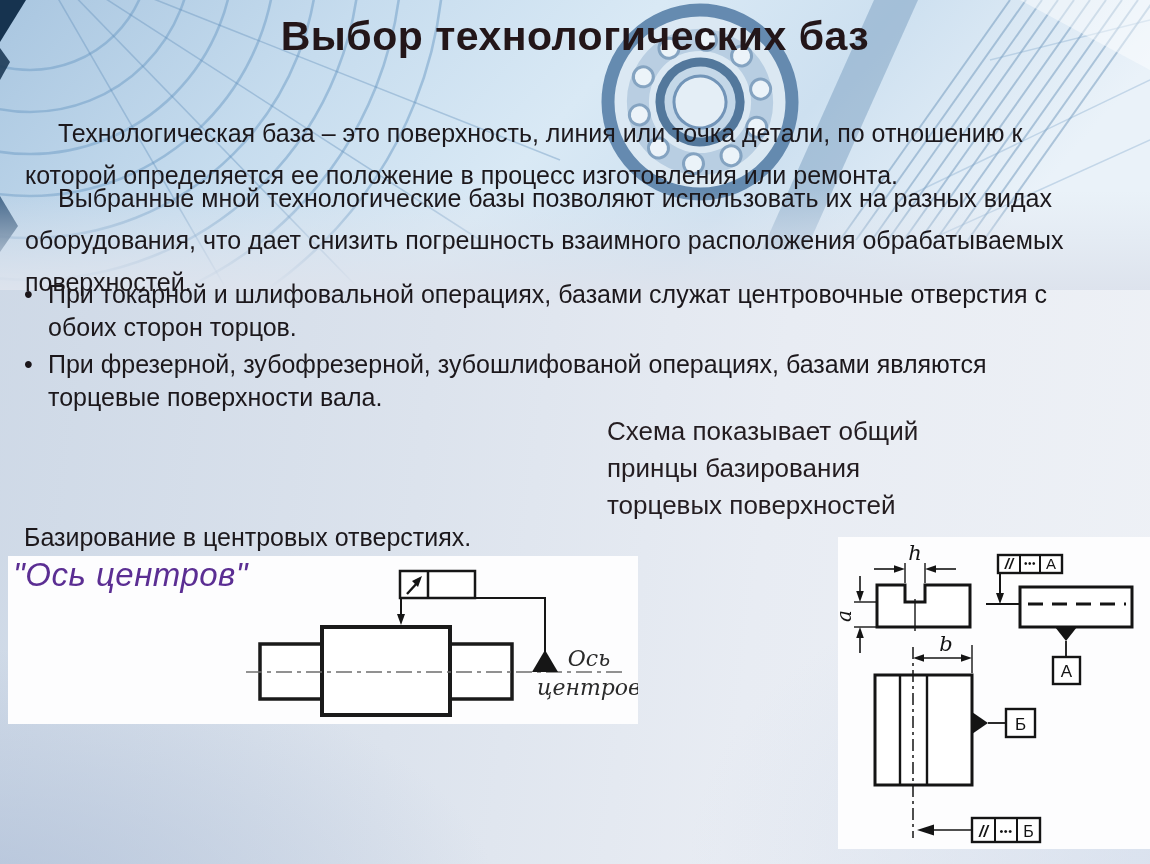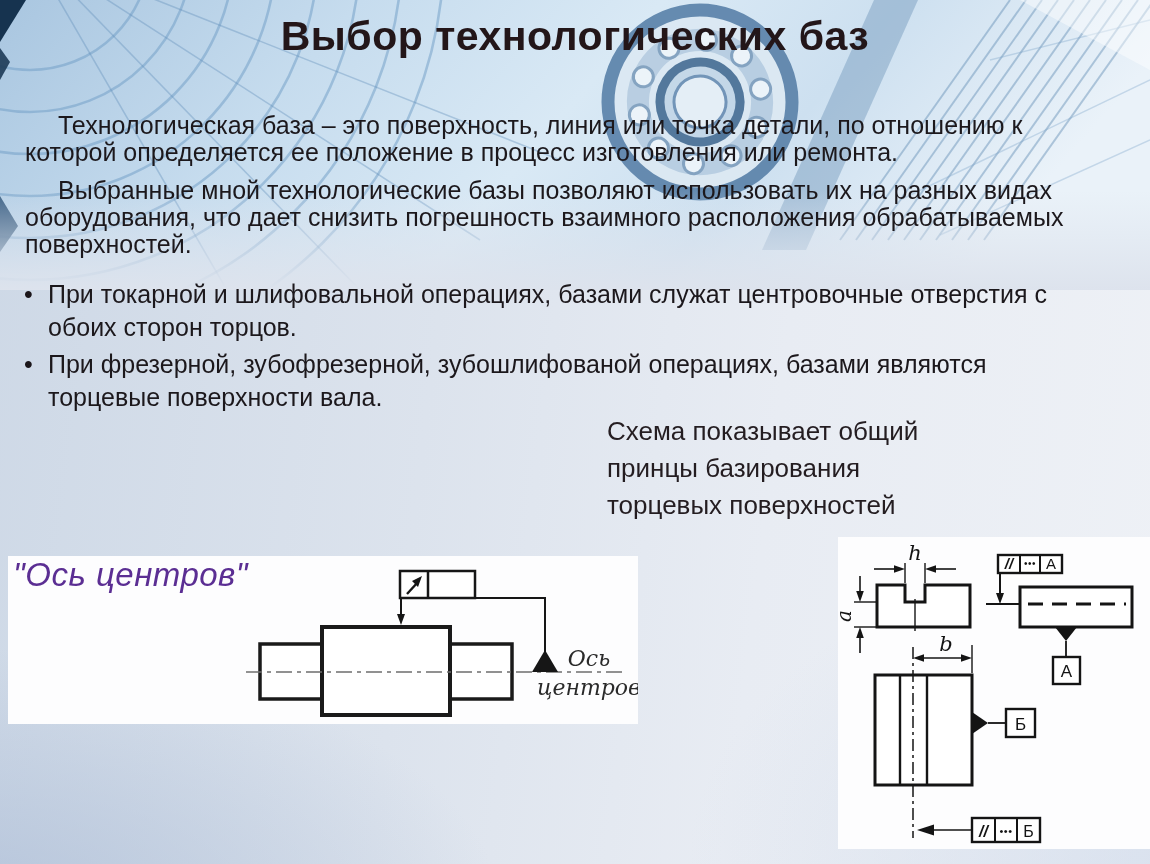--- a/index.html
+++ b/index.html
@@ -10,21 +10,21 @@
       radial-gradient(900px 420px at -5% 105%, rgba(176,192,216,.85), rgba(176,192,216,0) 62%),
       radial-gradient(800px 500px at 105% 100%, rgba(198,211,231,.55), rgba(198,211,231,0) 65%),
       linear-gradient(97deg,#cdd8e6 0%,#dce3ed 38%,#e8ecf3 66%,#eef1f6 100%);
   }
   .header-art{position:absolute;top:0;left:0;}
   .title{
     position:absolute;top:13px;left:0;width:1150px;text-align:center;
     font-size:41px;font-weight:bold;letter-spacing:.5px;color:#231619;
   }
   .para{
-    position:absolute;left:25px;width:1102px;font-size:25px;line-height:27px;
+    position:absolute;left:25px;width:1102px;font-size:25px;line-height:42px;
     white-space:pre-line;text-indent:33px;color:#1c181c;
   }
   .p1{top:112px;}
   .p2{top:177px;}
   .bullet{position:absolute;left:24px;width:1090px;}
   .b1{top:278px;}
   .b2{top:348px;}
   .bullet .mark{position:absolute;left:0;top:0;font-size:25px;line-height:33px;}
   .bullet .btxt{margin-left:24px;font-size:25px;line-height:33px;white-space:pre-line;color:#1c181c;}
   .right-note{
@@ -142,20 +142,21 @@
   <div class="bullet b2">
     <span class="mark">•</span>
     <div class="btxt">При фрезерной, зубофрезерной, зубошлифованой операциях, базами являются
 торцевые поверхности вала.</div>
   </div>
 
   <div class="right-note">Схема показывает общий
 принцы базирования
 торцевых поверхностей</div>
 
+  <div class="caption">Базирование в центровых отверстиях.</div>
 
   <div class="panel panel-left">
     <div class="quote-label">"Ось центров"</div>
     <svg width="630" height="168" viewBox="0 0 630 168">
 
       <rect x="392" y="15" width="75" height="27" fill="#fff" stroke="#161616" stroke-width="2.5"></rect>
       <line x1="420" y1="15" x2="420" y2="42" stroke="#161616" stroke-width="2.5"></line>
       <g>
         <line x1="399" y1="38" x2="410" y2="26" stroke="#161616" stroke-width="2.4"></line>
         <polygon points="414,20 404,25 410,31" fill="#161616"></polygon>

